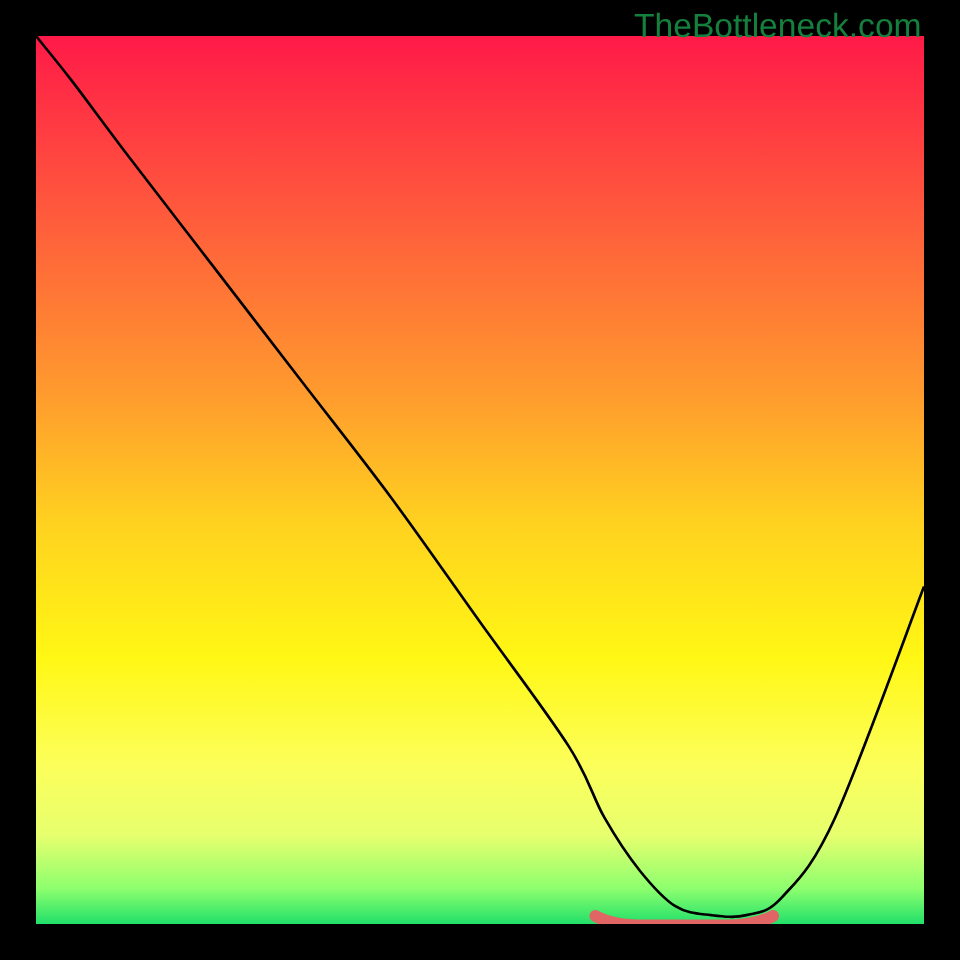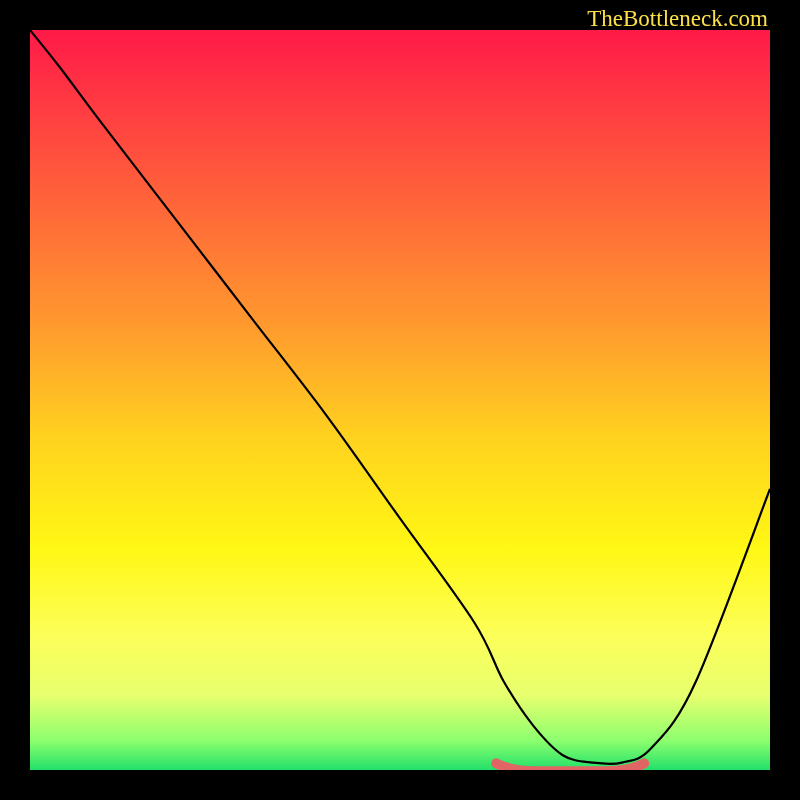--- a/index.html
+++ b/index.html
@@ -25,25 +25,24 @@
     left: 30px;
     top: 30px;
     width: 740px;
     height: 740px;
     overflow: hidden;
   }
   .watermark {
     position: absolute;
     top: 6px;
     right: 32px;
-    color: #fde047;
-    font-size: 23px;
+    color: #15803d;
+    font-size: 28px;
     font-weight: 500;
     z-index: 5;
-    font-family: Liberation Serif, serif;
   }
   svg.bg, svg.curves {
     position: absolute;
     left: 0;
     top: 0;
     width: 740px;
     height: 740px;
   }
 </style>
 </head>

